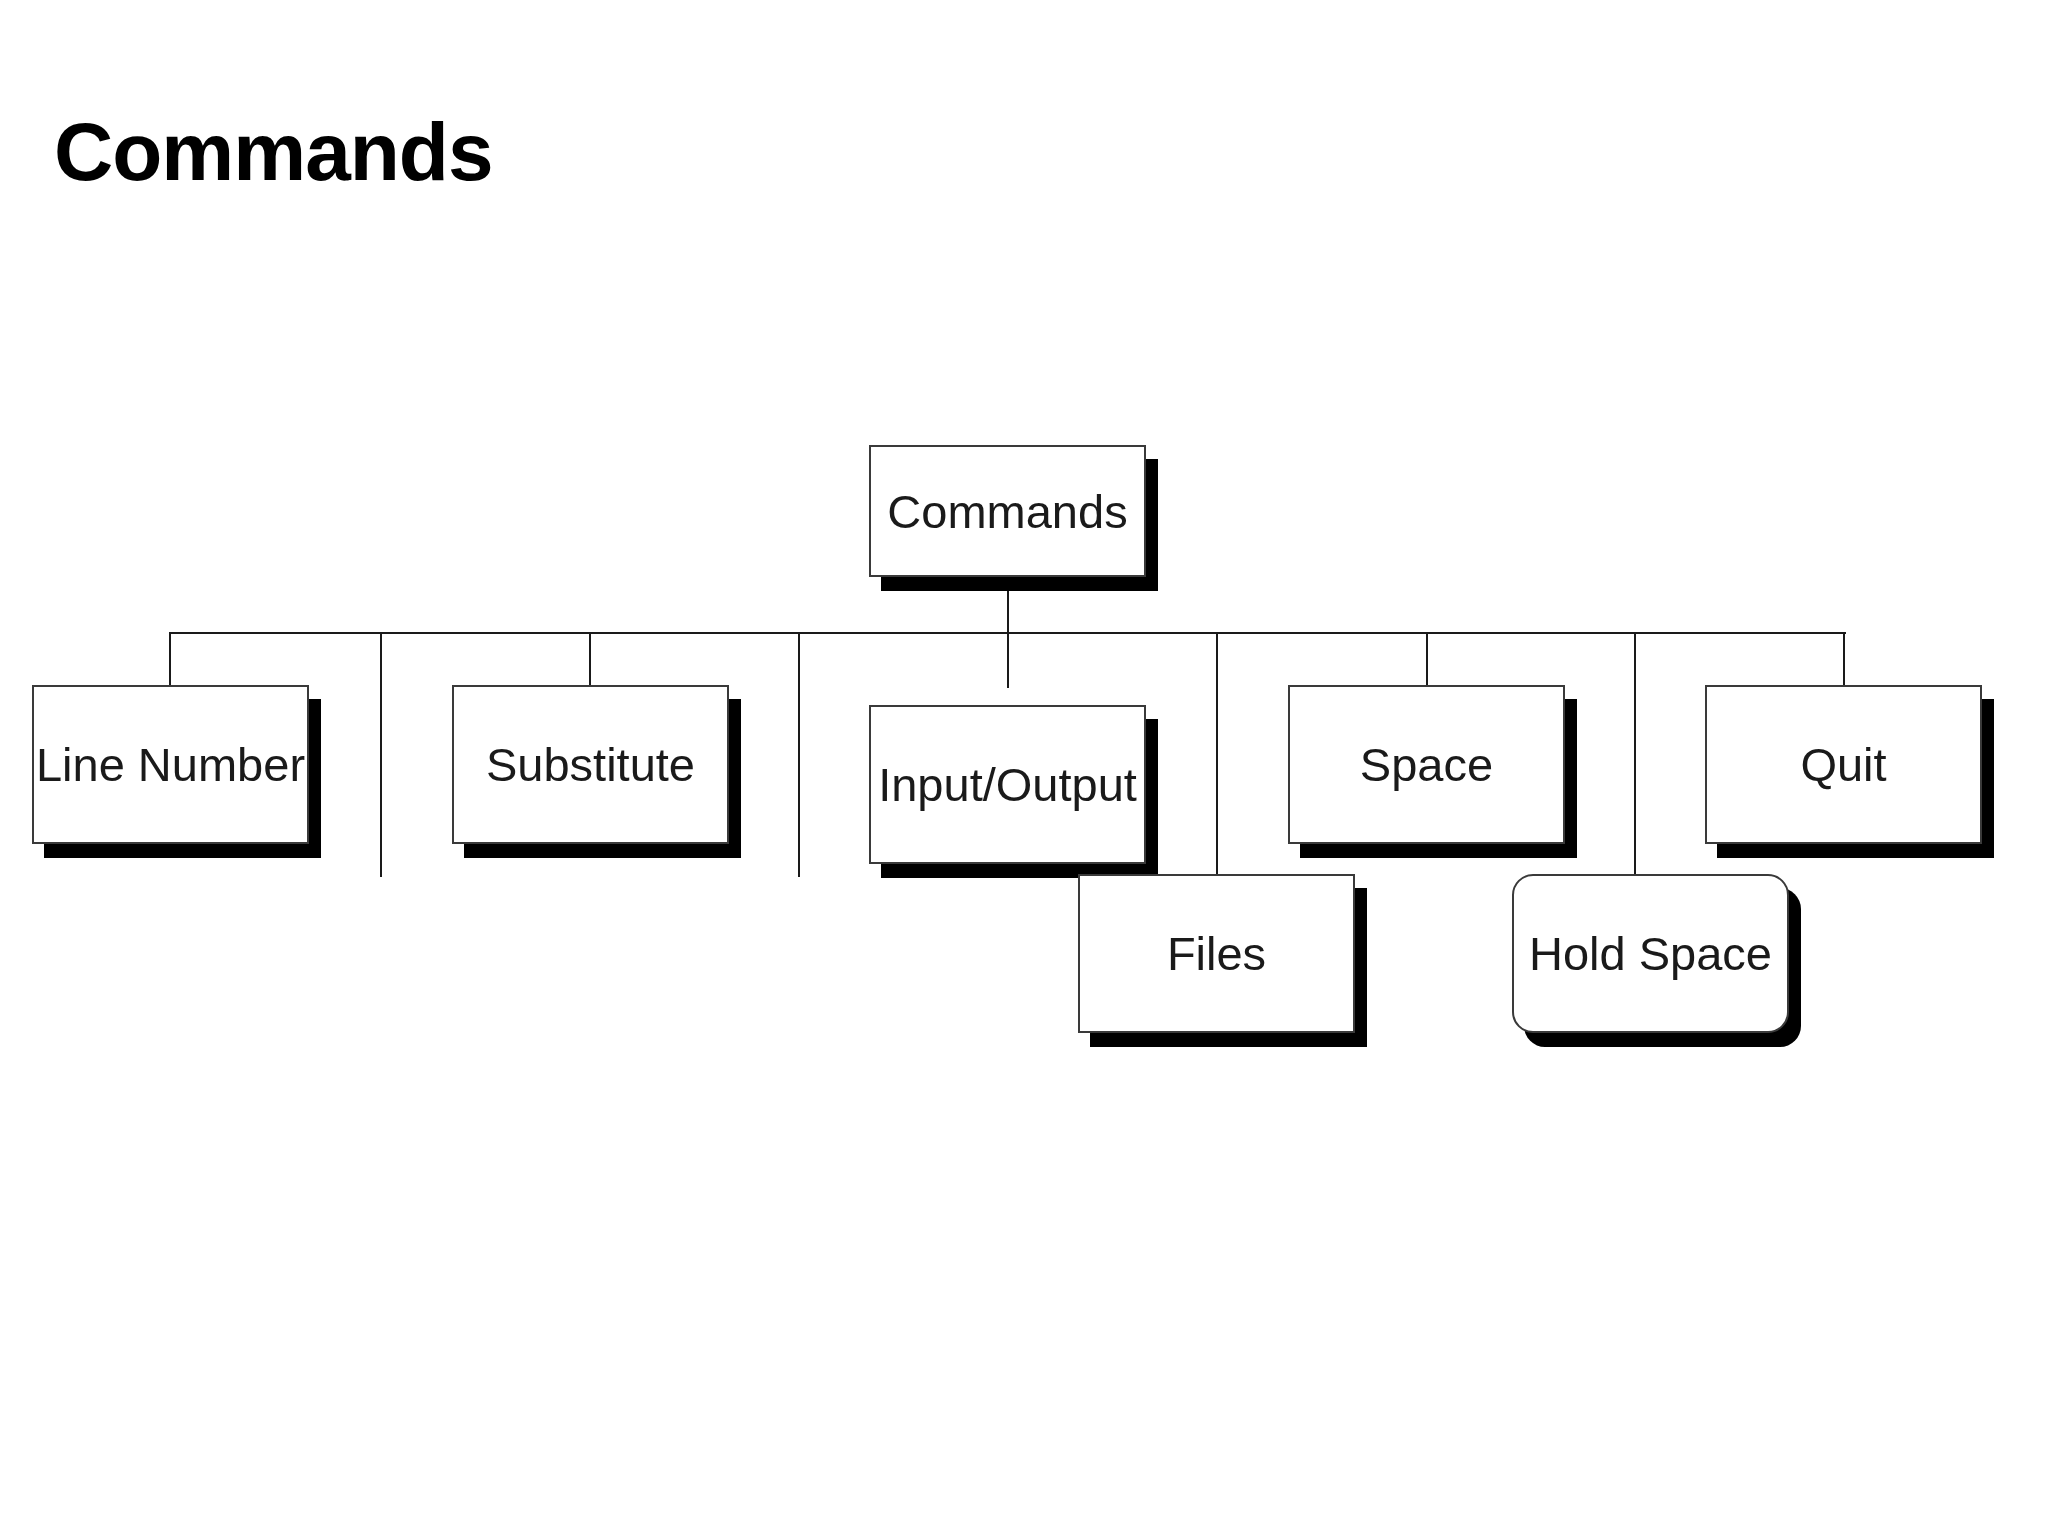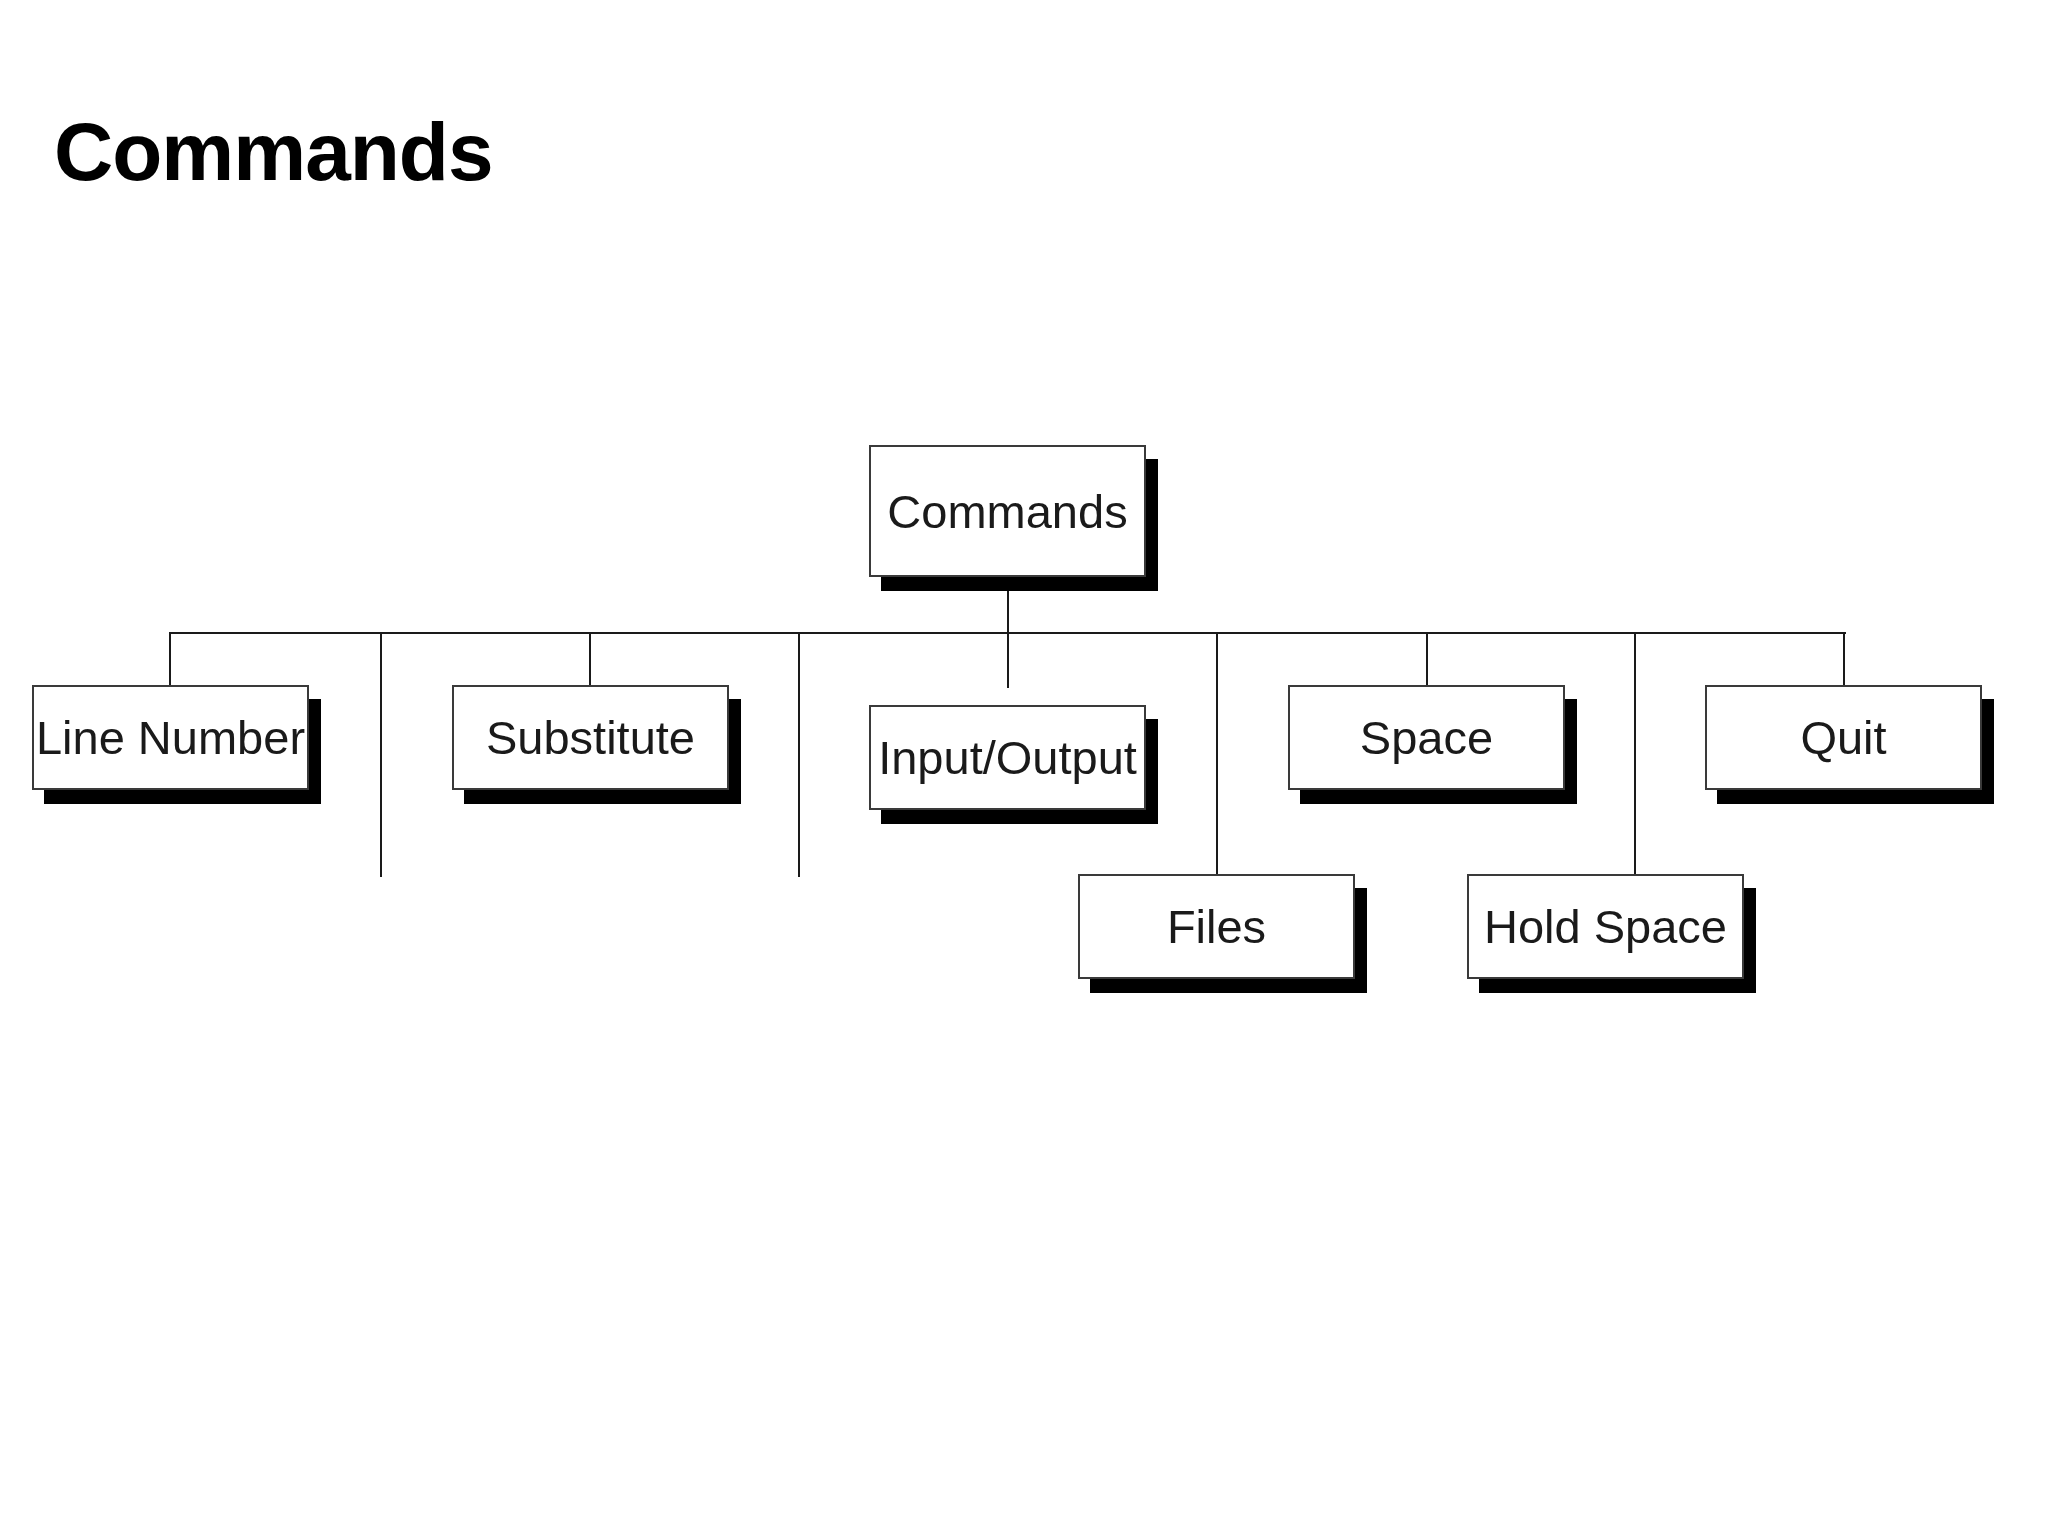--- a/index.html
+++ b/index.html
@@ -28,21 +28,21 @@
   .diagram {
     position: absolute;
     left: 0;
     top: 0;
     width: 2048px;
     height: 1536px;
   }
   .node {
     position: absolute;
     width: 277px;
-    height: 105px;
+    height: 159px;
     background: #ffffff;
     border: 2px solid #3a3a3a;
     box-shadow: 12px 14px 0 0 #000000;
     display: flex;
     align-items: center;
     justify-content: center;
     box-sizing: border-box;
     z-index: 2;
   }
   .node .label {
@@ -112,17 +112,17 @@
   <div class="node row-up" style="left:1288px;">
     <span class="label">Space</span>
   </div>
   <div class="node row-up" style="left:1705px;text-align:right;">
     <span class="label">Quit</span>
   </div>
 
   <div class="node row-down" style="left:1078px;">
     <span class="label">Files</span>
   </div>
-  <div class="node row-down" style="left:1467px;">
+  <div class="node row-down" style="left:1512px;border-radius:21px;">
     <span class="label">Hold Space</span>
   </div>
 
 </div>
 
 </body></html>

